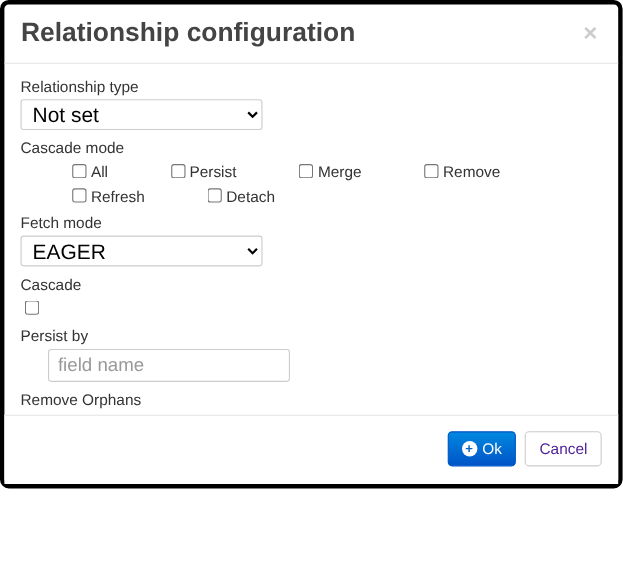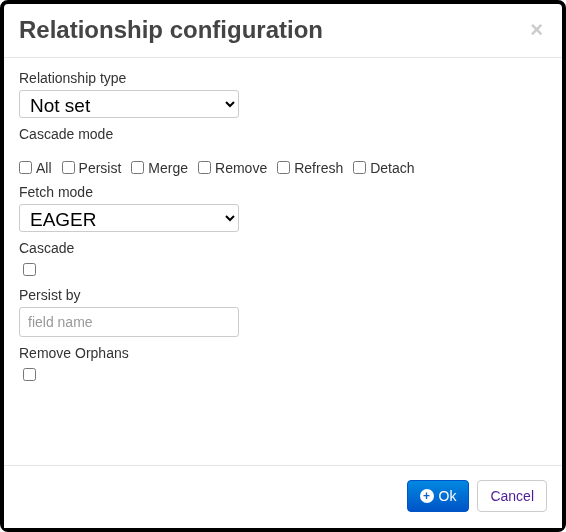--- a/index.html
+++ b/index.html
@@ -5,21 +5,21 @@
   * { box-sizing: border-box; }
   html, body { margin:0; padding:0; }
   body {
     width:566px; height:532px;
     font-family: "Helvetica Neue", Helvetica, Arial, sans-serif;
     font-size:14px; color:#333;
     background:#fff;
   }
   .modal {
     position:relative;
-    width:566px; height:532px;
+    width:566px; height:444px;
     border:4px solid #000;
     border-radius:8px;
     background:#fff;
     display:flex; flex-direction:column;
   }
   .modal-header {
     padding:12px 15px 12px 15px;
     border-bottom:1px solid #e5e5e5;
     display:flex; align-items:center; justify-content:space-between;
   }
@@ -36,26 +36,26 @@
     overflow:auto;
   }
   .frow { margin-bottom:8px; }
   .flabel { color:#333; margin-bottom:4px; display:block; }
   select.form-control {
     width:220px; height:28px;
     border:1px solid #ccc; border-radius:3px;
     background:#fff; padding:3px 6px; font-size:19px;
   }
   .cascade-row { display:flex; flex-wrap:wrap; gap:6px 10px; align-items:center; padding:2px 0 6px 0; }
-  .cb-item { display:flex; align-items:center; gap:4px; color:#333; font-size:14px; }
+  .cb-item { display:flex; align-items:center; gap:4px; color:#333; font-size:14px;margin-left:47px; }
   .cb-item input[type=checkbox] { margin:0; width:13px; height:13px; }
   input.text-input {
     width:220px; height:30px;
     border:1px solid #ccc; border-radius:3px;
-    padding:4px 8px; font-size:14px; color:#1d4ed8;
+    padding:4px 8px; font-size:17px; color:#1d4ed8;margin-left:25px;
   }
   input.text-input::placeholder { color:#999; }
   .modal-footer {
     border-top:1px solid #e5e5e5;
     padding:14px 15px 16px 15px;
     display:flex; justify-content:flex-end; gap:8px;
     background:#fff;
   }
   .btn {
     display:inline-flex; align-items:center; gap:5px;
@@ -89,21 +89,21 @@
   <div class="modal-body">
 
     <div class="frow">
       <span class="flabel">Relationship type</span>
       <select class="form-control">
         <option>Not set</option>
       </select>
     </div>
 
     <div class="frow" style="margin-bottom:2px;">
-      <span class="flabel" style="margin-bottom:16px;">Cascade mode</span>
+      <span class="flabel" style="margin-bottom:4px;">Cascade mode</span>
       <div class="cascade-row">
         <label class="cb-item">
           <input type="checkbox" style="">
           <span>All</span>
         </label>
         <label class="cb-item">
           <input type="checkbox" style="">
           <span>Persist</span>
         </label>
         <label class="cb-item">

